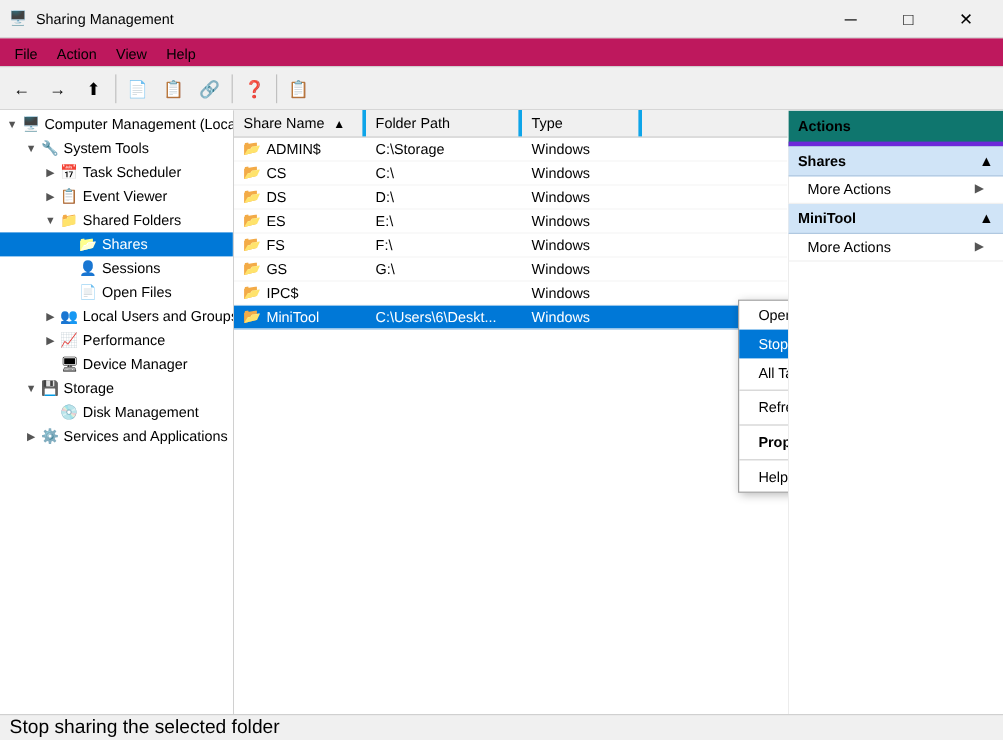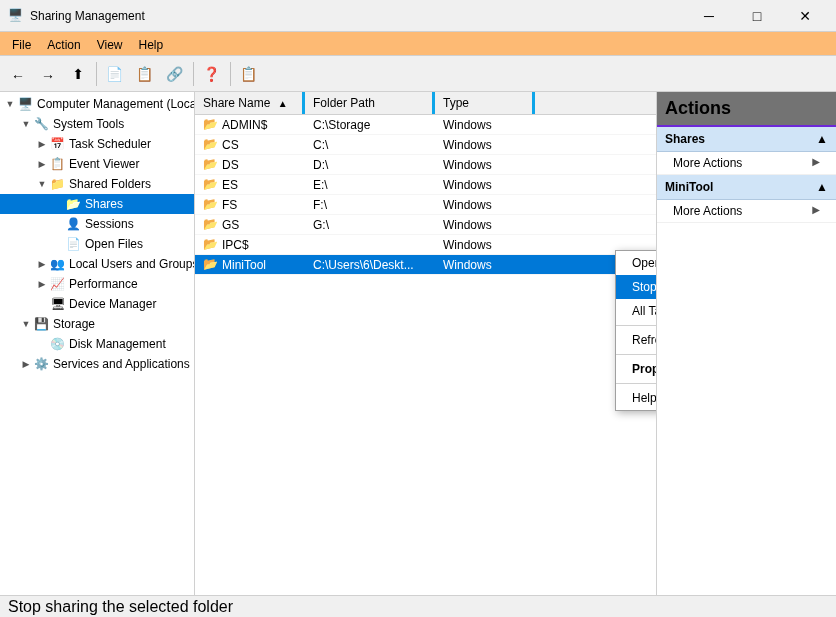--- a/index.html
+++ b/index.html
@@ -18,21 +18,21 @@
     .title-bar-text { flex: 1; font-size: 12px; }
     .title-bar-controls { display: flex; gap: 2px; }
     .title-btn {
       width: 46px; height: 28px; border: none; background: transparent;
       cursor: pointer; font-size: 14px; display: flex; align-items: center; justify-content: center;
     }
 
     
     .menu-bar {
       display: flex;
-      background: #fdba74;
+      background: #be185d;
       padding: 2px 4px;
       border-bottom: 1px solid #d0d0d0;
       height: 24px;
     }
     .menu-item {
       padding: 2px 8px;
       cursor: pointer;
       font-size: 12px;
       line-height: 18px;
     }
@@ -152,25 +152,25 @@
 
     
     .actions-panel {
       width: 180px;
       background: white;
       border-left: 1px solid #d0d0d0;
       overflow-y: auto;
       flex-shrink: 0;
     }
     .actions-header {
-      background: #737373;
+      background: #0f766e;
       padding: 6px 8px;
-      font-size: 18px;
+      font-size: 12px;
       font-weight: bold;
-      border-bottom: 2px solid #6d28d9;
+      border-bottom: 4px solid #6d28d9;
     }
     .actions-section-header {
       display: flex;
       align-items: center;
       justify-content: space-between;
       padding: 5px 8px;
       font-weight: bold;
       font-size: 12px;
       background: #d0e4f7;
       border-bottom: 1px solid #b0c8e0;

